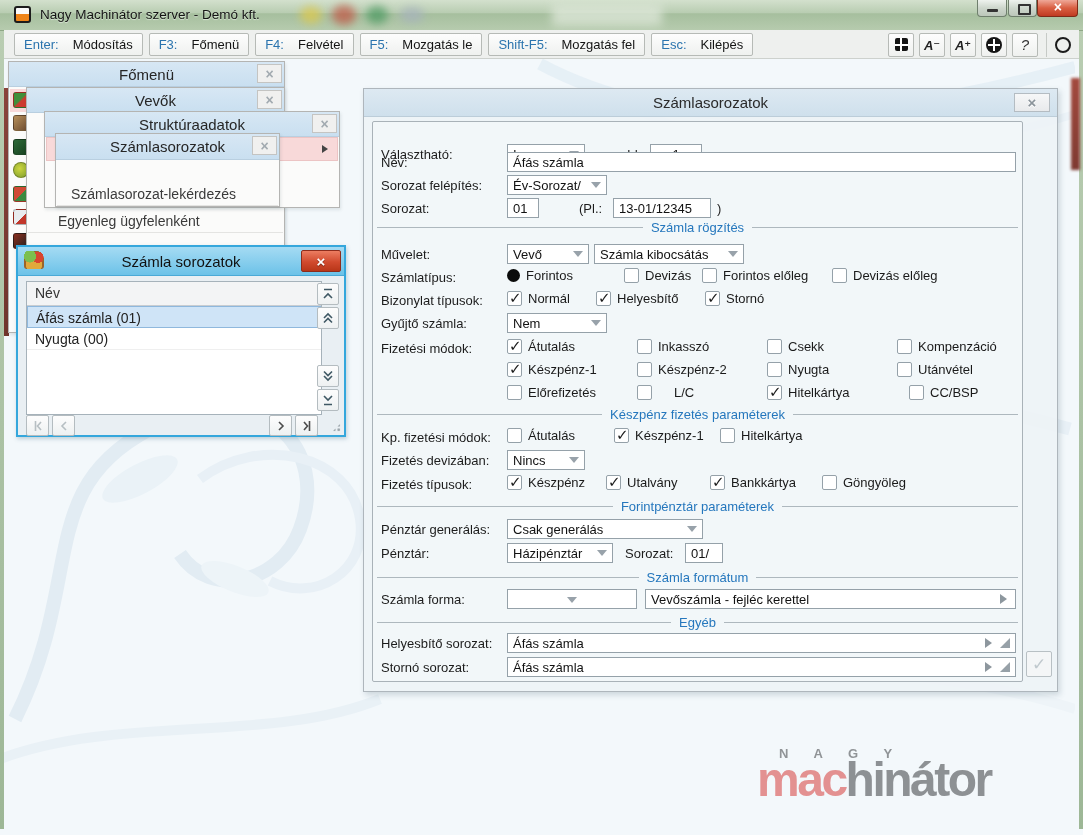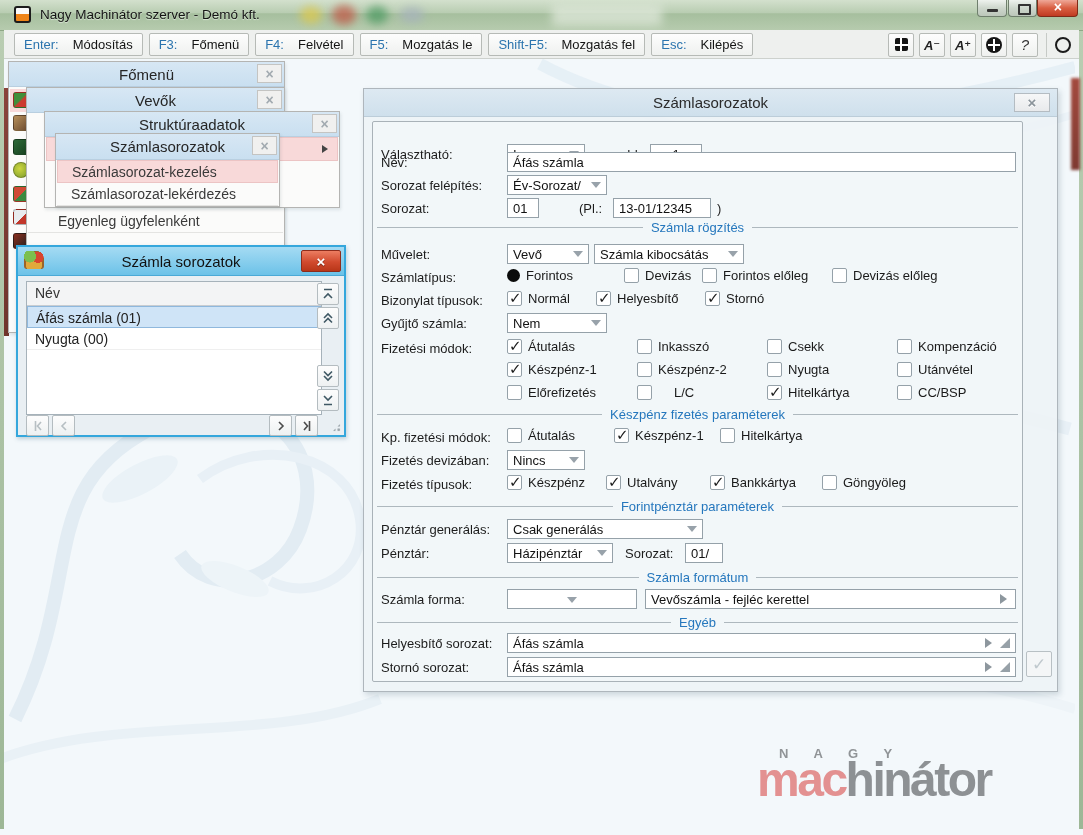--- a/index.html
+++ b/index.html
@@ -244,21 +244,20 @@
       <span>Számlasorozatok</span>
       <i class="marr"></i>
     </div>
   </div>
 
   <div class="mwin" style="left:55px;top:133px;width:225px;height:74px;z-index:5;">
     <div class="mtitle" style="height:25px;">
         <span>Számlasorozatok</span>
       <div class="mx"></div>
     </div>
-    <div class="mitem" style="top:26px;" data-active="true"><span>Számlasorozat-kezelés</span></div>
     <div class="mitem" style="top:49px;" data-active="false"><span>Számlasorozat-lekérdezés</span></div>
   </div>
 
   <div class="lwin">
     <div class="ltitle">
       <i class="licon"></i>
       <span>Számla sorozatok</span>
       <div class="lclose"></div>
     </div>
     <div class="llist">
@@ -460,21 +459,21 @@
             <em class="cbl">Előrefizetés</em>
           </span>
         <span class="cb" style="left:264px;gap:22px;" data-checked="false">
             <i class="box"></i>
             <em class="cbl">L/C</em>
           </span>
         <span class="cb" style="left:394px;" data-checked="true">
             <i class="box"></i>
             <em class="cbl">Hitelkártya</em>
           </span>
-        <span class="cb" style="left:524px;text-align:right;" data-checked="false">
+        <span class="cb" style="left:536px;text-align:right;" data-checked="false">
             <i class="box"></i>
             <em class="cbl">CC/BSP</em>
           </span>
       </div>
 
       <div class="sect" style="top:284px;">
           <i class="sl"></i>
           <u class="st">Készpénz fizetés paraméterek</u>
           <i class="sl"></i>
         </div>

